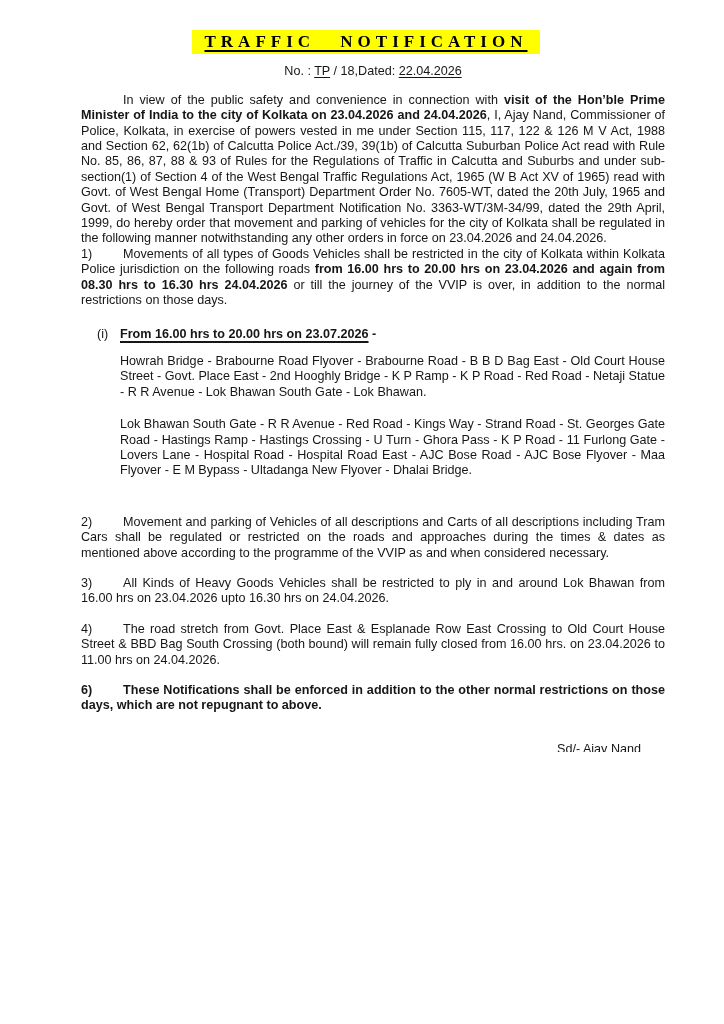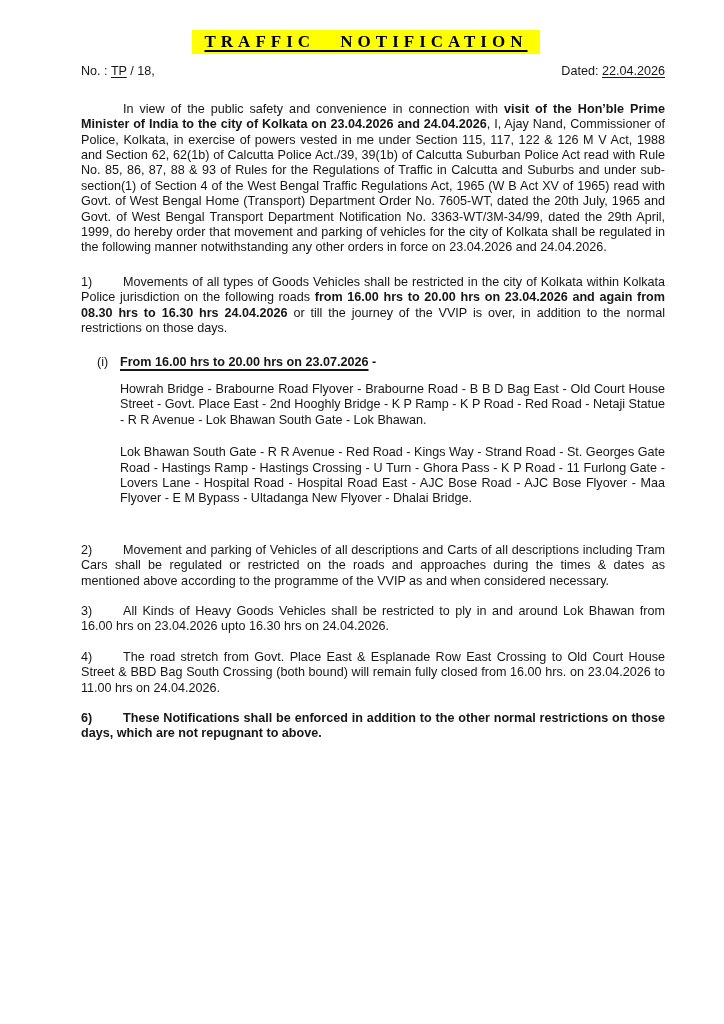--- a/index.html
+++ b/index.html
@@ -30,23 +30,23 @@
     font-weight: bold;
     font-size: 17px;
     letter-spacing: 5px;
     word-spacing: 16px;
     text-decoration: underline;
     text-decoration-thickness: 2px;
     text-underline-offset: 3px;
     color: #000;
   }
 
-  .ref-row { display: flex; justify-content: space-between; margin-bottom: 22px; }
+  .ref-row { display: flex; justify-content: center; margin-bottom: 13px; }
 
-  .intro { text-align: justify; text-indent: 42px; margin-bottom: 19px; }
+  .intro { text-align: justify; text-indent: 42px; }
 
   .numbered { text-align: justify; margin-bottom: 15px; }
   .pnum { display: inline-block; width: 42px; }
   .para-first { margin-bottom: 18px; }
 
   .subitem { margin-left: 16px; }
   .subhead { font-weight: bold; margin-bottom: 12px; }
   .marker { display: inline-block; width: 23px; font-weight: normal; }
   .subtitle { text-decoration: underline; text-decoration-thickness: 1.5px; text-underline-offset: 2.5px; }
   .route { margin-left: 23px; text-align: justify; margin-bottom: 17px; }

